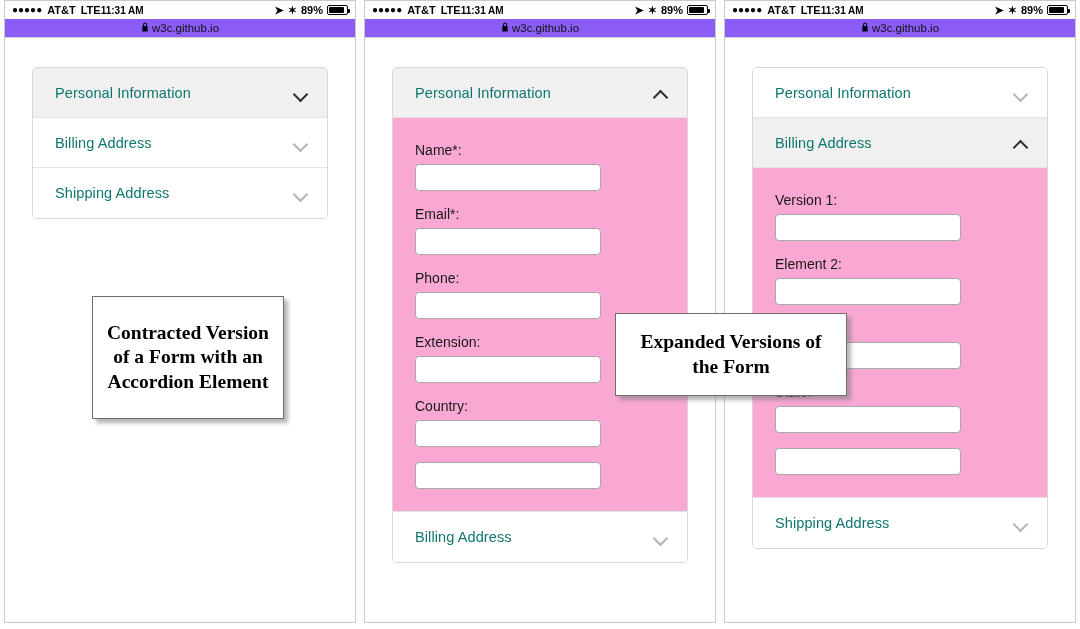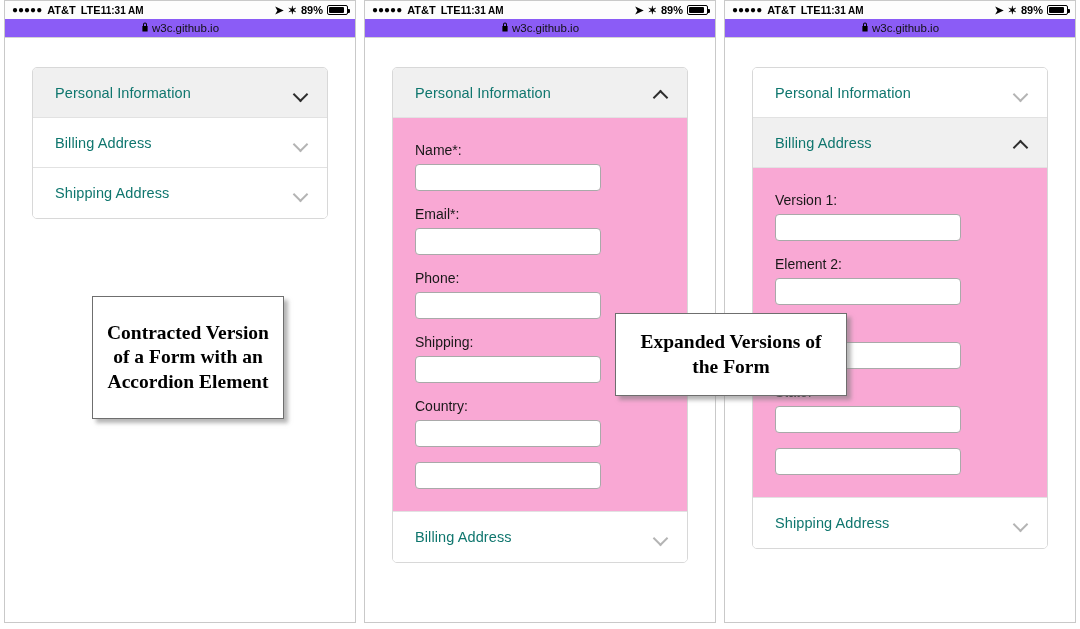--- a/index.html
+++ b/index.html
@@ -359,21 +359,21 @@
               <label class="f-label">Email*:</label>
               <input class="f-input" type="text" placeholder="" style="">
             </div>
 
             <div class="field">
               <label class="f-label">Phone:</label>
               <input class="f-input" type="text" placeholder="" style="">
             </div>
 
             <div class="field">
-              <label class="f-label">Shipping:</label>
+              <label class="f-label">Extension:</label>
               <input class="f-input" type="text" placeholder="" style="">
             </div>
 
             <div class="field">
               <label class="f-label">Country:</label>
               <input class="f-input" type="text" placeholder="" style="">
             </div>
 
             <div class="field">
               <input class="f-input" type="text" placeholder="" style="">

